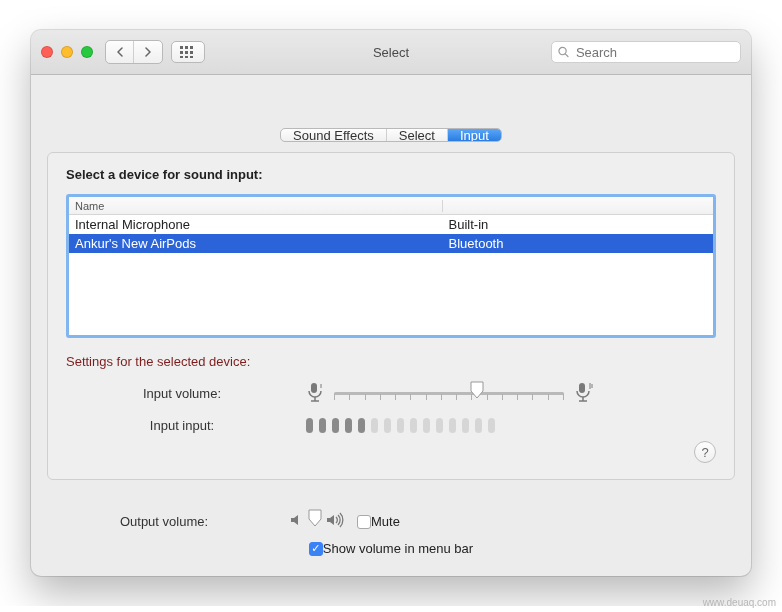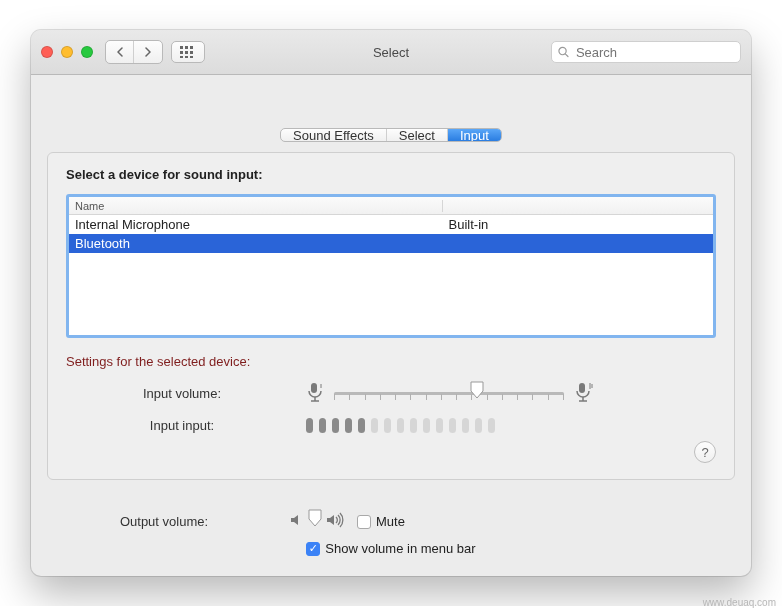--- a/index.html
+++ b/index.html
@@ -237,21 +237,21 @@
   .footer {
     padding: 6px 16px 20px;
   }
   .footer .row { margin-top: 6px; }
   .footer .rlabel { width: 242px; }
   .footer-slider-wrap {
     display:flex; align-items:center; gap:10px;
   }
   .speaker-icon { color:#6b6b6b; }
   .checkbox {
-    display:flex; align-items:center; gap:5px;
+    display:flex; align-items:center; 
   }
   .checkbox .box {
     width:14px; height:14px;
     border:1px solid #a9a9a9;
     border-radius:3px;
     background:#fff;
     display:flex;align-items:center;justify-content:center;
   }
   .checkbox .box.checked {
     background:#3b82f6;
@@ -336,20 +336,21 @@
     <div class="table-wrap">
       <div class="thead">
         <div class="col name">Name</div>
       </div>
       <div class="tbody">
         <div class="trow">
           <div class="cell name">Internal Microphone</div>
           <div class="cell type">Built-in</div>
         </div>
         <div class="trow selected">
+          <div class="cell name">Ankur's New AirPods</div>
           <div class="cell type">Bluetooth</div>
         </div>
       </div>
     </div>
 
     <div class="settings-label">Settings for the selected device:</div>
 
     <div class="row">
       <div class="rlabel">Input volume:</div>
       <span class="mic-icon">

